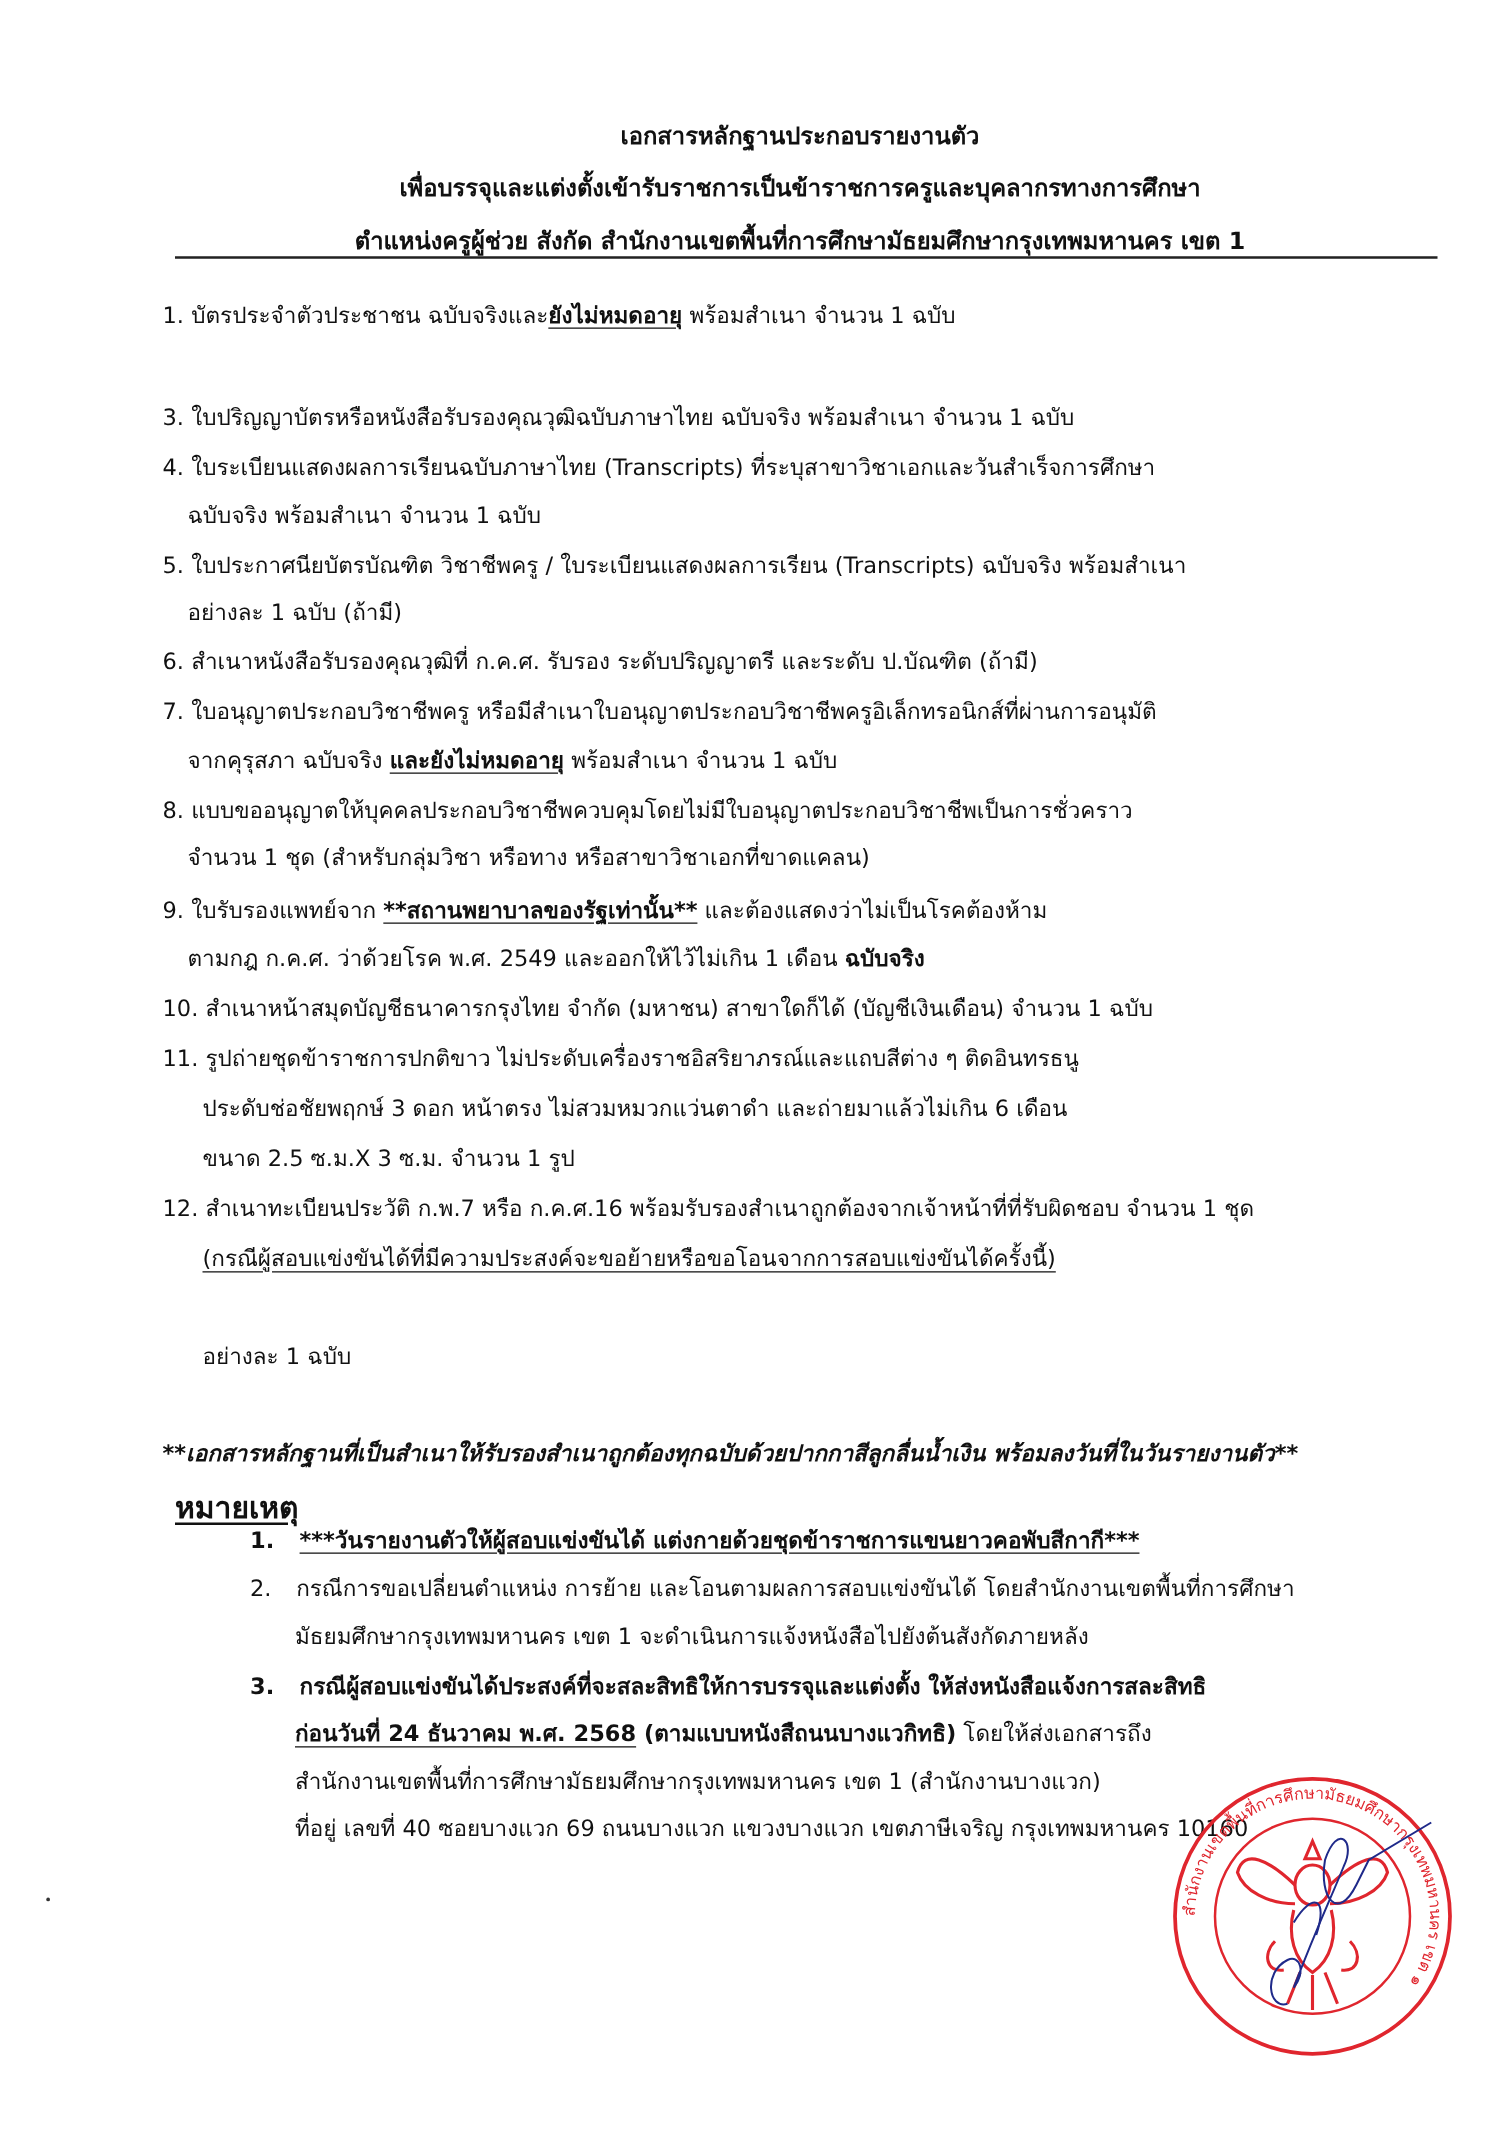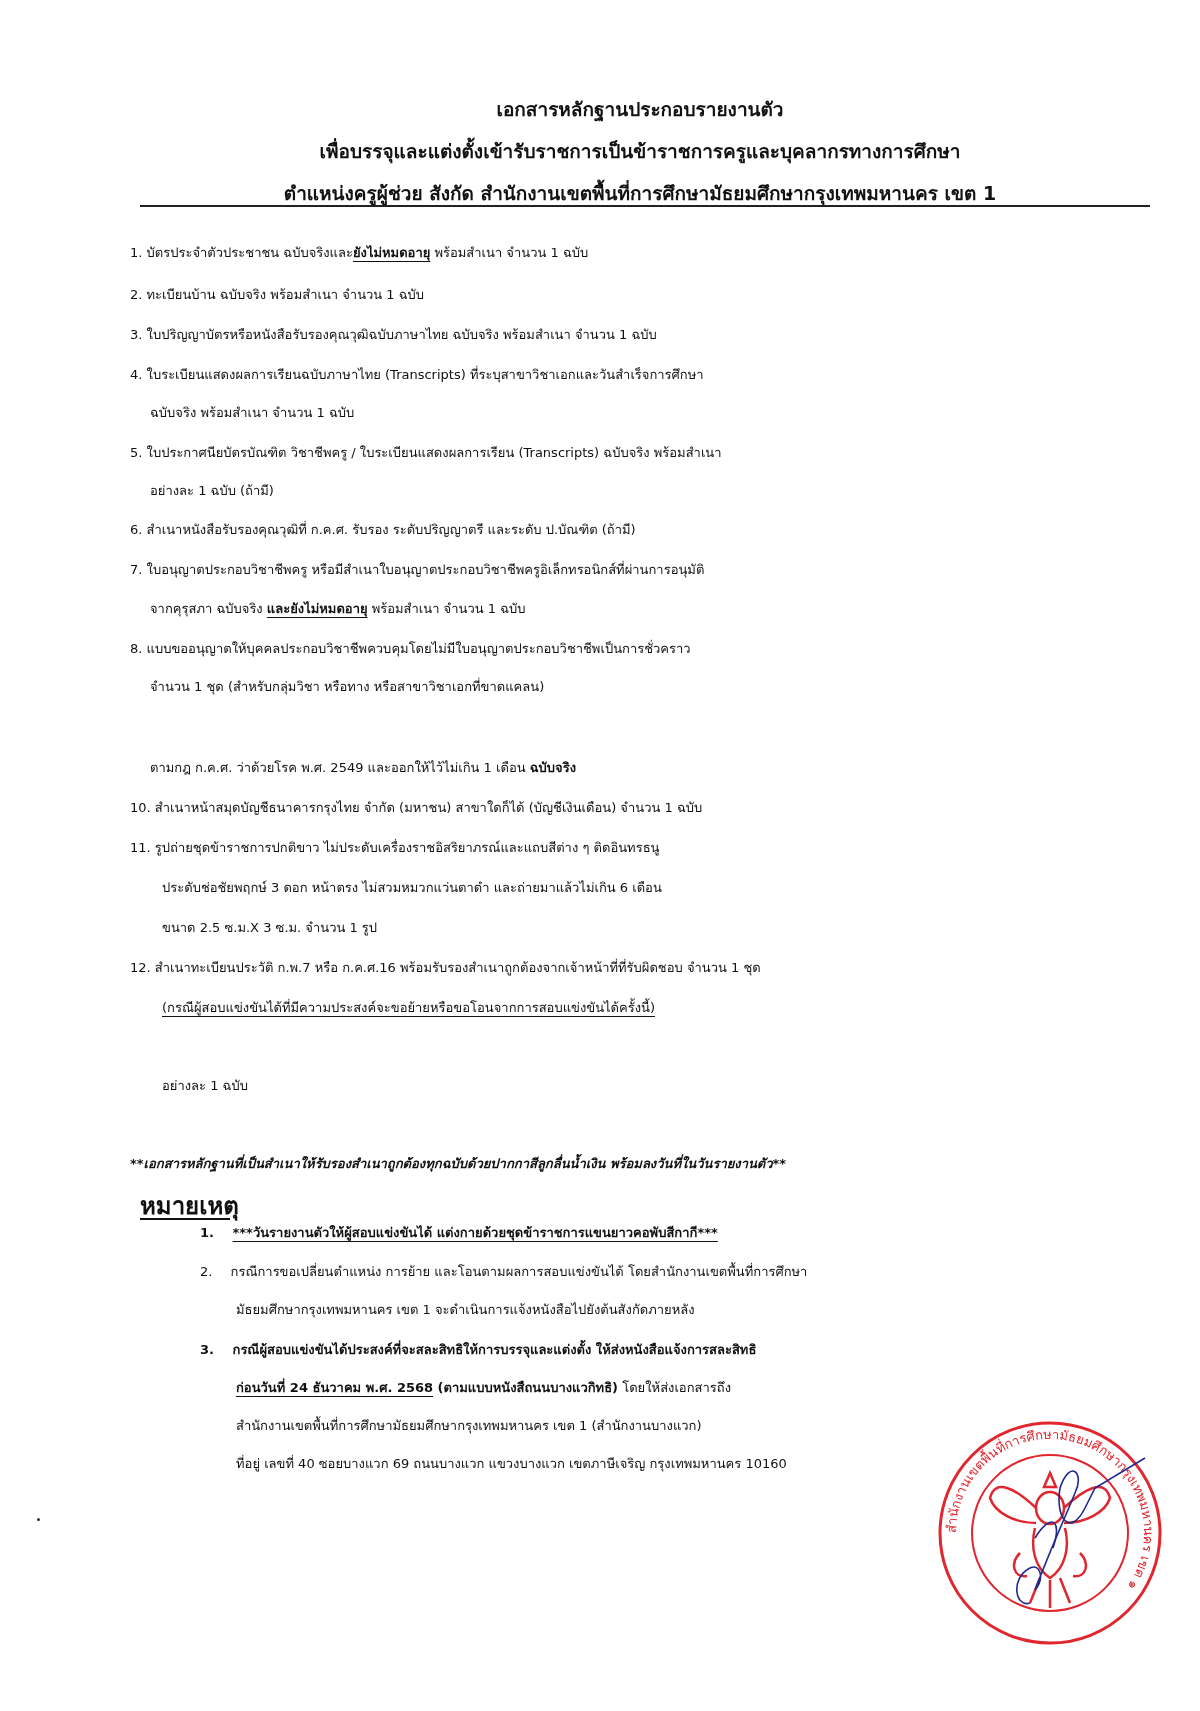--- a/index.html
+++ b/index.html
@@ -5,21 +5,21 @@
   html, body { margin: 0; padding: 0; background: #ffffff; }
   body {
     width: 1200px; height: 1711px; position: relative; overflow: hidden;
     font-family: "DejaVu Sans", "Liberation Sans", sans-serif;
     color: #111111;
   }
   .page { position: absolute; left: 0; top: 0; width: 1200px; height: 1711px; }
   .title-block { position: absolute; left: 140px; top: 88px; width: 1000px; text-align: center; }
   .title-line { font-size: 19px; font-weight: bold; line-height: 42px; white-space: nowrap; }
   .rule { position: absolute; left: 140px; top: 205px; width: 1010px; height: 2px; background: #222; }
-  .line { position: absolute; font-size: 13px; line-height: 26px; white-space: nowrap; }
+  .line { position: absolute; font-size: 18px; line-height: 26px; white-space: nowrap; }
   .b { font-weight: bold; }
   .u { text-decoration: underline; text-underline-offset: 4px; }
   .notes-head { position: absolute; left: 140px; top: 1296px; font-size: 24px; font-weight: bold; text-decoration: underline; text-underline-offset: 4px; }
   .seal { position: absolute; left: 935px; top: 1418px; width: 230px; height: 230px; }
   .dot { position: absolute; width: 3px; height: 3px; background: #333; border-radius: 50%; }
 </style>
 </head>
 <body>
 
 <div class="page">
@@ -29,24 +29,20 @@
     <div class="title-line">เพื่อบรรจุและแต่งตั้งเข้ารับราชการเป็นข้าราชการครูและบุคลากรทางการศึกษา</div>
     <div class="title-line">ตำแหน่งครูผู้ช่วย สังกัด สำนักงานเขตพื้นที่การศึกษามัธยมศึกษากรุงเทพมหานคร เขต 1</div>
   </div>
   <div class="rule"></div>
 
   <div class="line" style="left:130px;top:240px;">
     <span>1.</span>
     <span>บัตรประจำตัวประชาชน ฉบับจริงและ</span><span class="b u">ยังไม่หมดอายุ</span><span> พร้อมสำเนา จำนวน 1 ฉบับ</span>
   </div>
 
-  <div class="line" style="left:130px;top:282px;">
-    <span>2.</span>
-    <span>ทะเบียนบ้าน ฉบับจริง พร้อมสำเนา จำนวน 1 ฉบับ</span>
-  </div>
 
   <div class="line" style="left:130px;top:322px;">
     <span>3.</span>
     <span>ใบปริญญาบัตรหรือหนังสือรับรองคุณวุฒิฉบับภาษาไทย ฉบับจริง พร้อมสำเนา จำนวน 1 ฉบับ</span>
   </div>
 
   <div class="line" style="left:130px;top:362px;">
     <span>4.</span>
     <span>ใบระเบียนแสดงผลการเรียนฉบับภาษาไทย (Transcripts) ที่ระบุสาขาวิชาเอกและวันสำเร็จการศึกษา</span>
   </div>
@@ -70,20 +66,24 @@
   <div class="line" style="left:150px;top:596px;">
     <span>จากคุรุสภา ฉบับจริง </span><span class="b u">และยังไม่หมดอายุ</span><span> พร้อมสำเนา จำนวน 1 ฉบับ</span>
   </div>
 
   <div class="line" style="left:130px;top:636px;">
     <span>8.</span>
     <span>แบบขออนุญาตให้บุคคลประกอบวิชาชีพควบคุมโดยไม่มีใบอนุญาตประกอบวิชาชีพเป็นการชั่วคราว</span>
   </div>
   <div class="line" style="left:150px;top:674px;">จำนวน 1 ชุด (สำหรับกลุ่มวิชา หรือทาง หรือสาขาวิชาเอกที่ขาดแคลน)</div>
 
+  <div class="line" style="left:130px;top:716px;">
+    <span>9.</span>
+    <span>ใบรับรองแพทย์จาก </span><span class="b u">**สถานพยาบาลของรัฐเท่านั้น**</span><span> และต้องแสดงว่าไม่เป็นโรคต้องห้าม</span>
+  </div>
   <div class="line" style="left:150px;top:755px;">
     <span>ตามกฎ ก.ค.ศ. ว่าด้วยโรค พ.ศ. 2549 และออกให้ไว้ไม่เกิน 1 เดือน </span><span class="b">ฉบับจริง</span>
   </div>
 
   <div class="line" style="left:130px;top:795px;">
     <span>10.</span>
     <span>สำเนาหน้าสมุดบัญชีธนาคารกรุงไทย จำกัด (มหาชน) สาขาใดก็ได้ (บัญชีเงินเดือน) จำนวน 1 ฉบับ</span>
   </div>
 
   <div class="line" style="left:130px;top:835px;">

